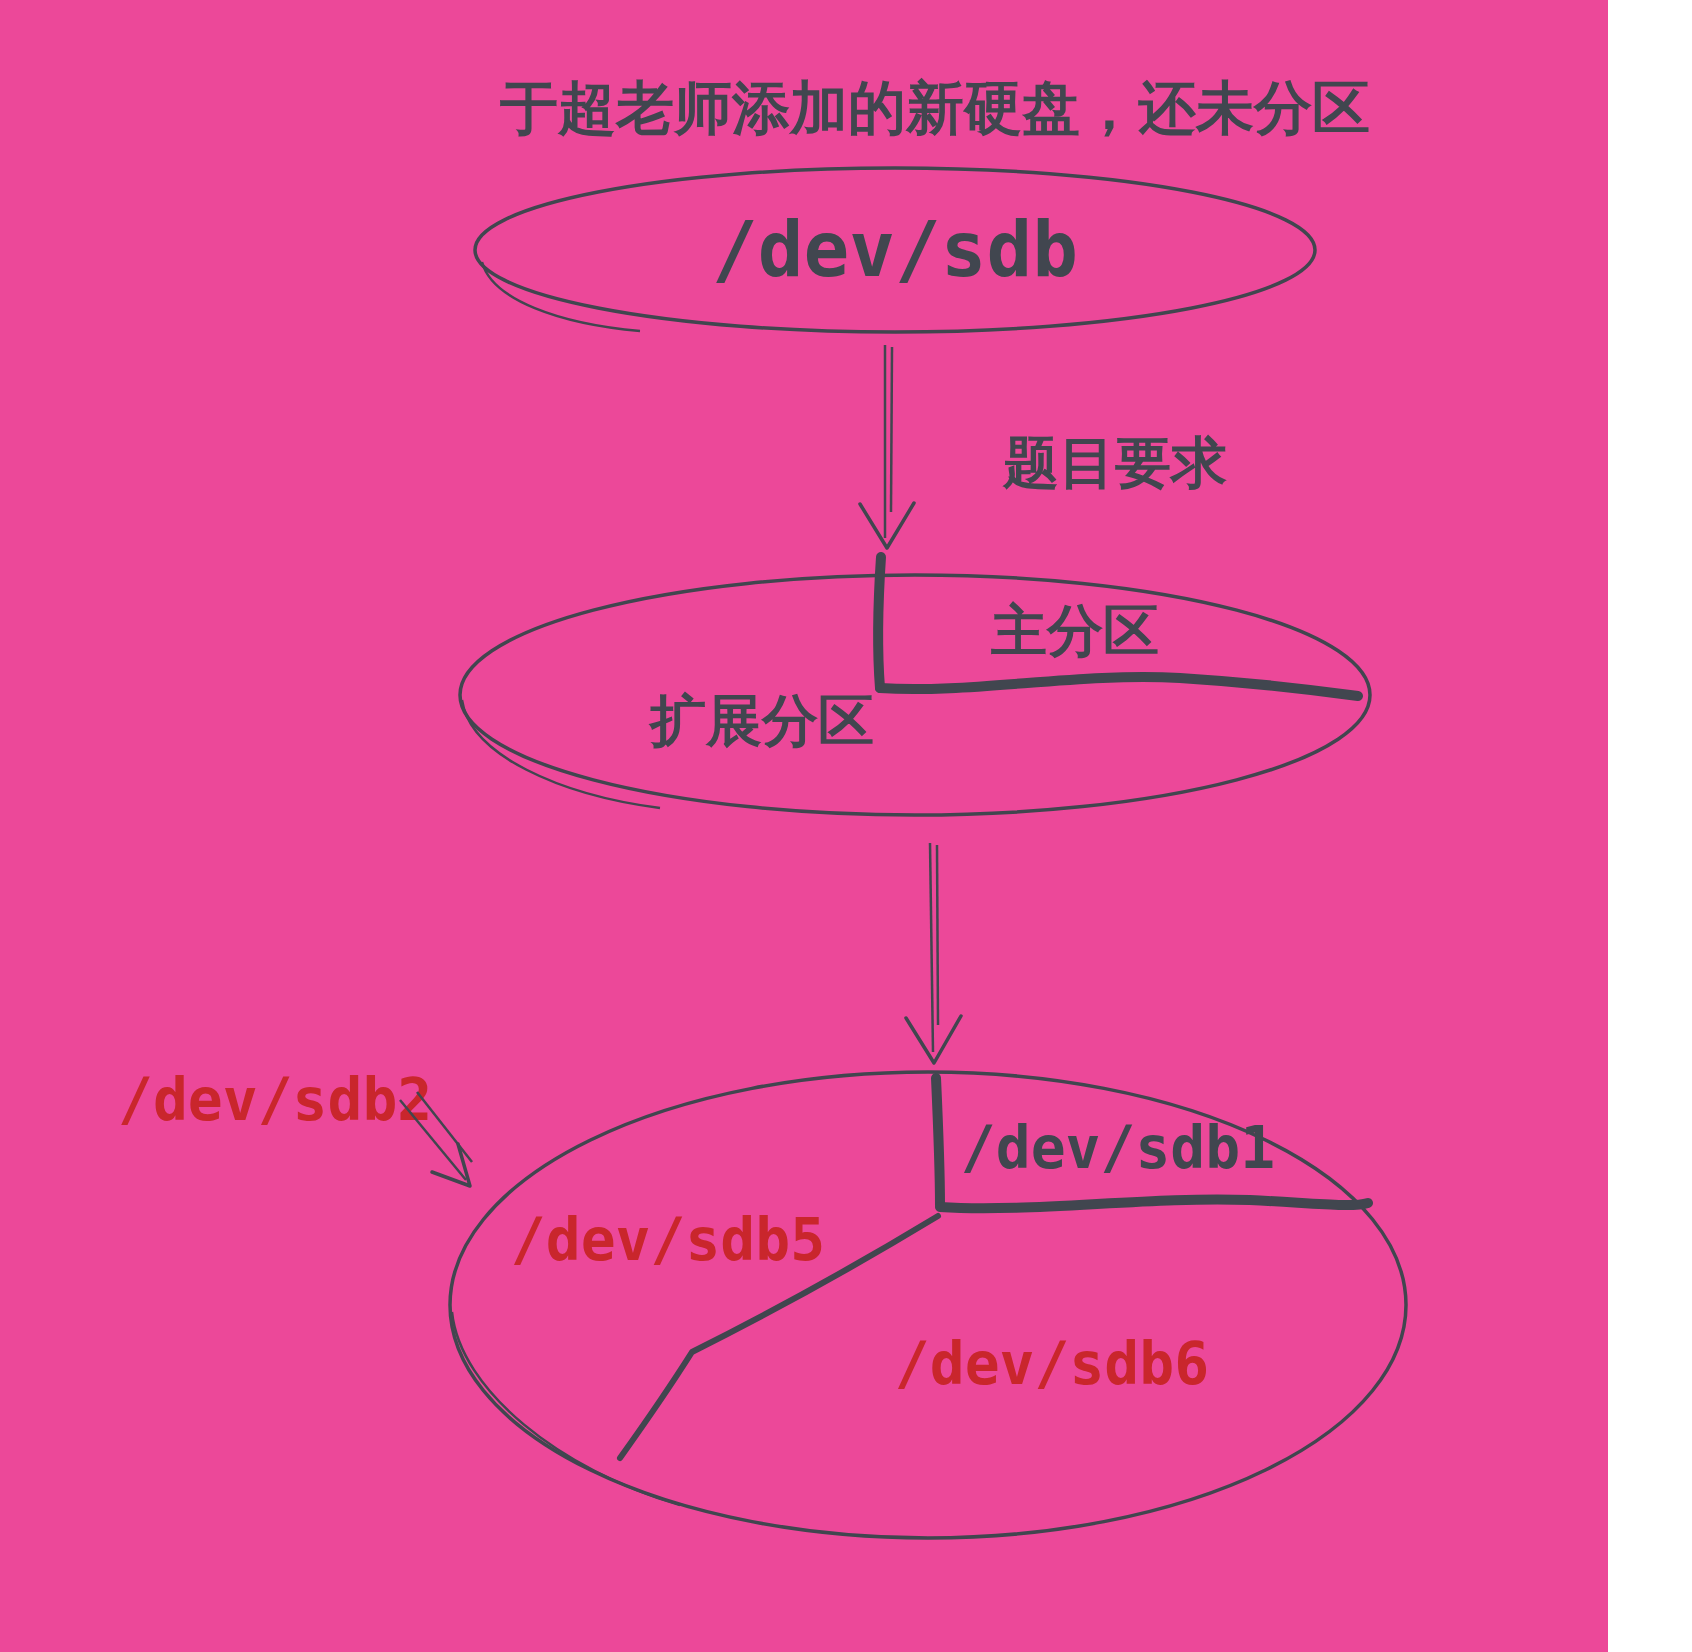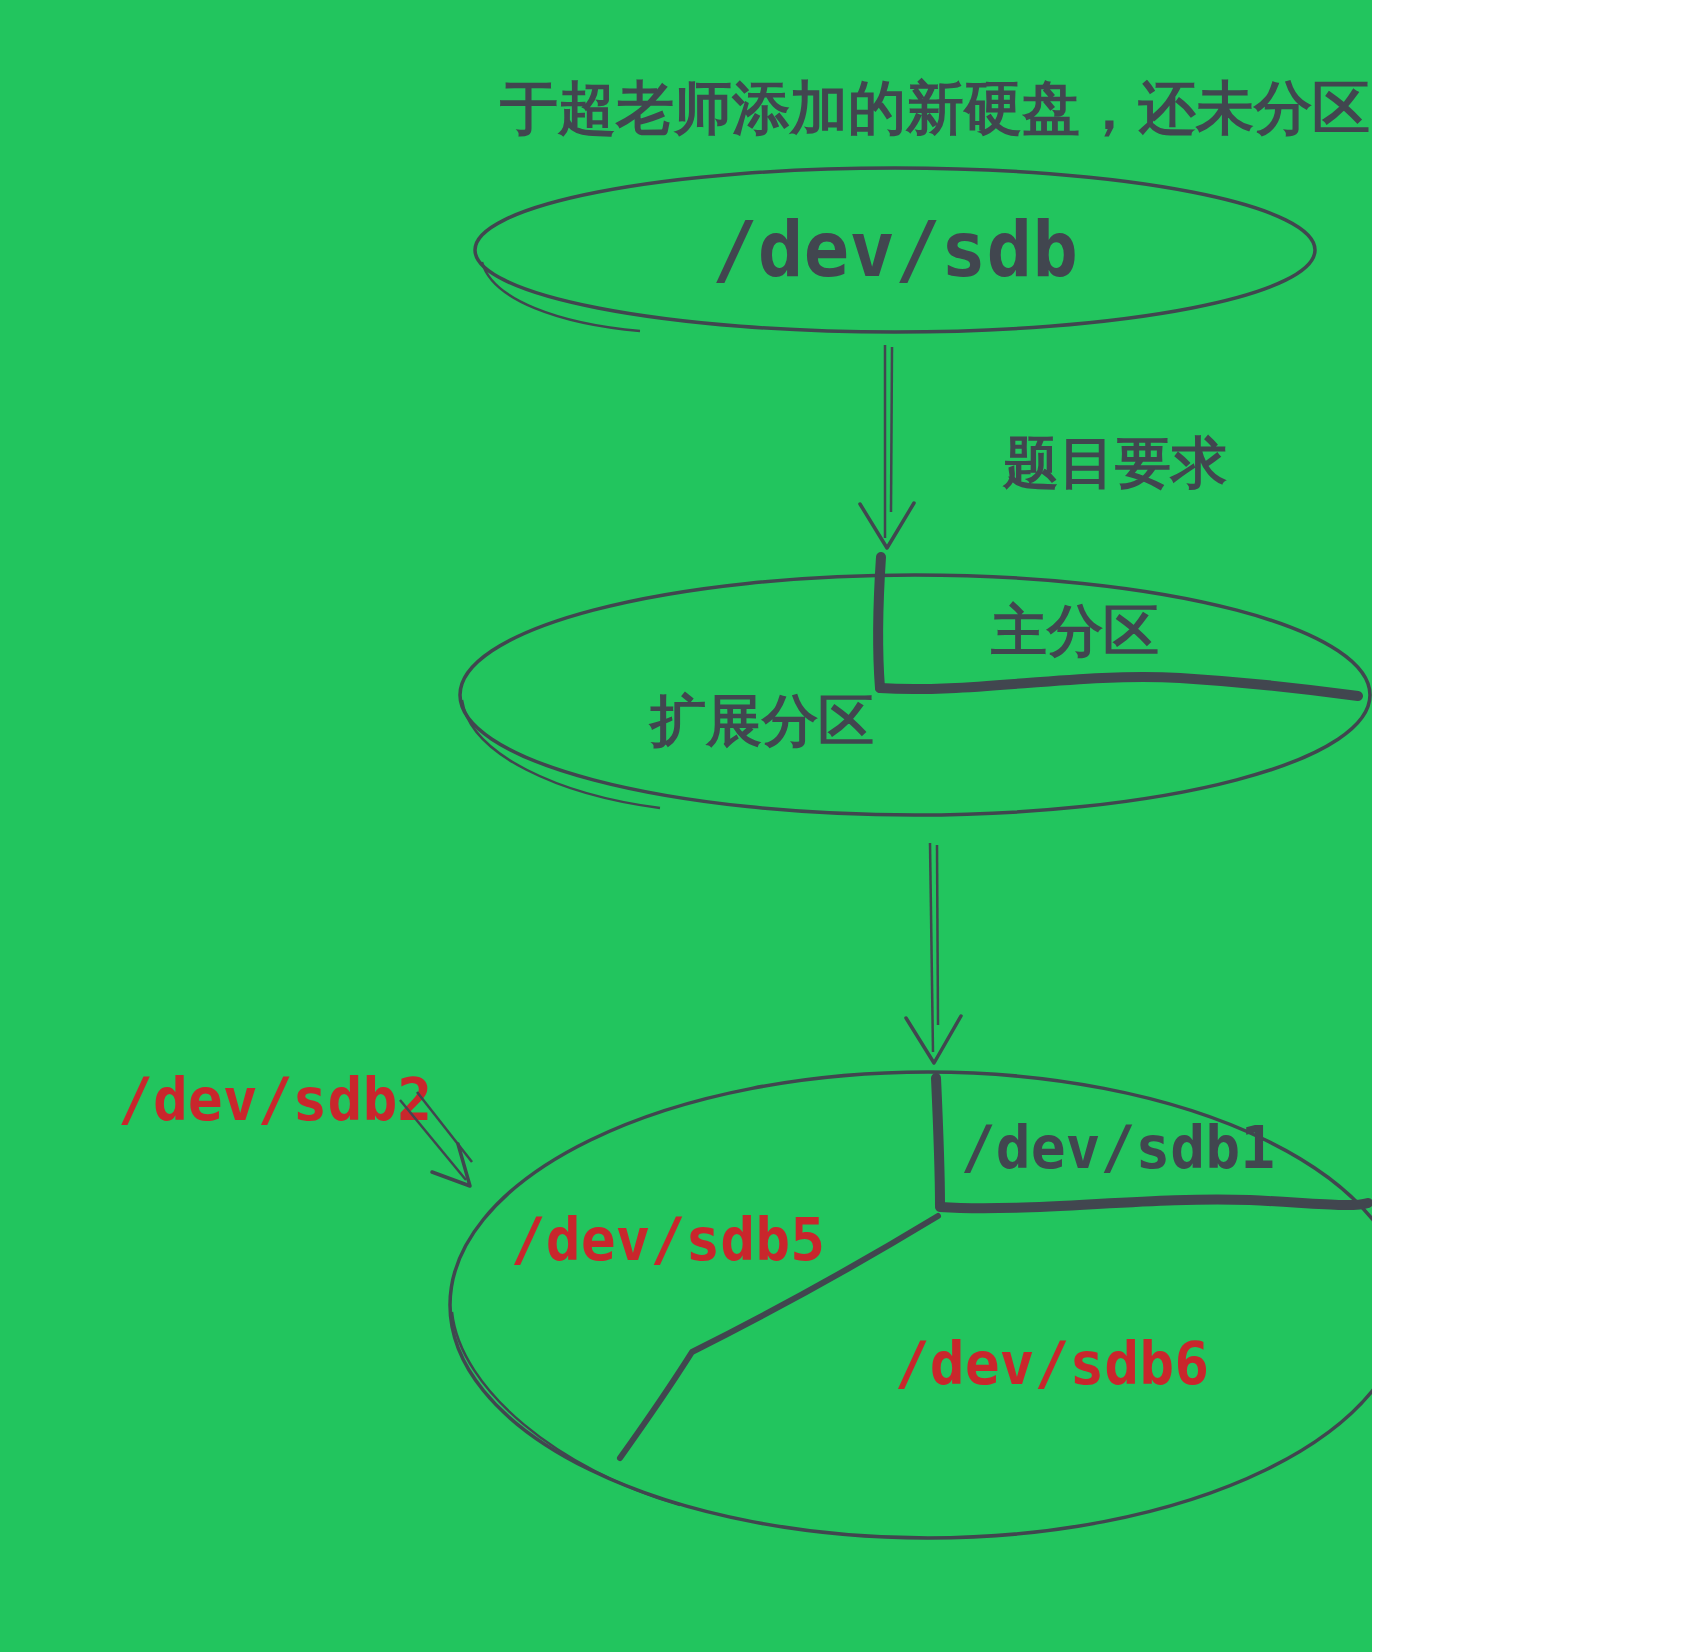--- a/index.html
+++ b/index.html
@@ -6,23 +6,23 @@
     --ink:#41464f;
     --red:#c9262c;
   }
   html,body{
     margin:0;
     padding:0;
     background:#ffffff;
   }
   .canvas{
     position:relative;
-    width:1372px;
+    width:1608px;
     height:1652px;
-    background:#22c55e;
+    background:#ec4899;
     font-family:"DejaVu Sans", sans-serif;
     overflow:hidden;
     text-align:right;
   }
   svg{display:block;}
   .ink-stroke{stroke:var(--ink);fill:none;}
   .thin{stroke-width:3.5px;}
   .shaft{stroke-width:2.5px;}
   .thick{stroke-width:10px;stroke-linecap:round;stroke-linejoin:round;}
   .mid{stroke-width:6px;stroke-linecap:round;stroke-linejoin:round;}

